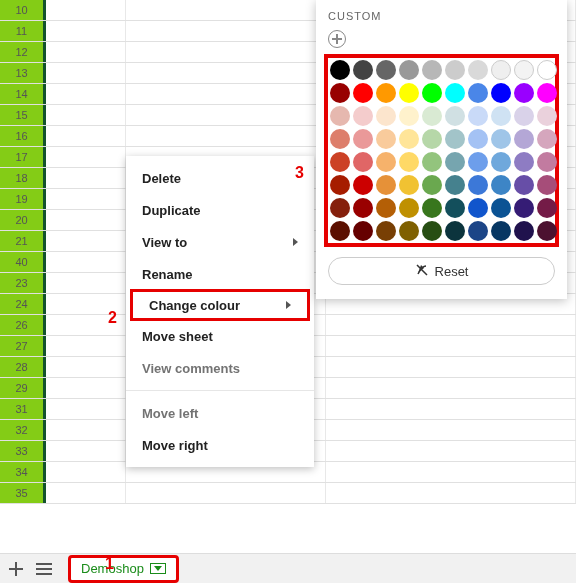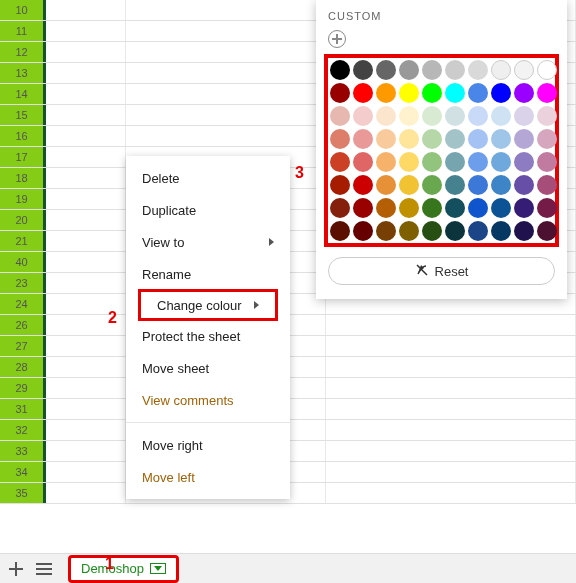--- a/index.html
+++ b/index.html
@@ -83,40 +83,41 @@
   }
   .tab.active .caret-box {
     border: 1px solid #1a8c1a;
     padding: 2px 3px;
     display: flex;
   }
   .context-menu {
     position: absolute;
     left: 126px;
     top: 156px;
-    width: 164px;
+    width: 188px;
     background: #fff;
     box-shadow: 0 2px 8px rgba(0,0,0,0.25);
     padding: 6px 0;
     z-index: 10;
+    font-weight: bold;
   }
   .menu-item {
     height: 32px;
     padding: 0 16px;
     display: flex;
     align-items: center;
     justify-content: space-between;
     font-size: 13px;
     color: #222;
     cursor: pointer;
   }
-  .menu-item.disabled { color: #a16207; cursor: default; }
+  .menu-item.disabled { color: #737373; cursor: default; }
   .menu-item.highlight {
     border: 3px solid #e60000;
-    margin: -1px 12px;
+    margin: -1px 4px;
     position: relative;
     z-index: 2;
   }
   .menu-sep { height: 1px; background: #e6e6e6; margin: 6px 0; }
   .submenu-arrow {
     width: 0; height: 0;
     border-top: 4px solid transparent;
     border-bottom: 4px solid transparent;
     border-left: 5px solid #555;
   }
@@ -364,34 +365,31 @@
       <span class="submenu-arrow"></span>
     </div>
     <div class="menu-item">
       <span>Rename</span>
     </div>
     <div class="menu-item highlight">
       <span>Change colour</span>
       <span class="submenu-arrow"></span>
     </div>
     <div class="menu-item">
-      <span>Protect the sheet</span>
-    </div>
-    <div class="menu-item">
       <span>Move sheet</span>
     </div>
     <div class="menu-item disabled">
       <span>View comments</span>
     </div>
     <div class="menu-sep"></div>
-    <div class="menu-item">
-      <span>Move right</span>
-    </div>
     <div class="menu-item disabled">
       <span>Move left</span>
+    </div>
+    <div class="menu-item">
+      <span>Move right</span>
     </div>
   </div>
 
 <div class="color-panel">
   <div class="hdr">CUSTOM</div>
   <div class="add-custom">
     <svg width="10" height="10" viewBox="0 0 10 10">
         <path d="M4 0h2v4h4v2H6v4H4V6H0V4h4z" fill="#888"></path>
       </svg>
   </div>

